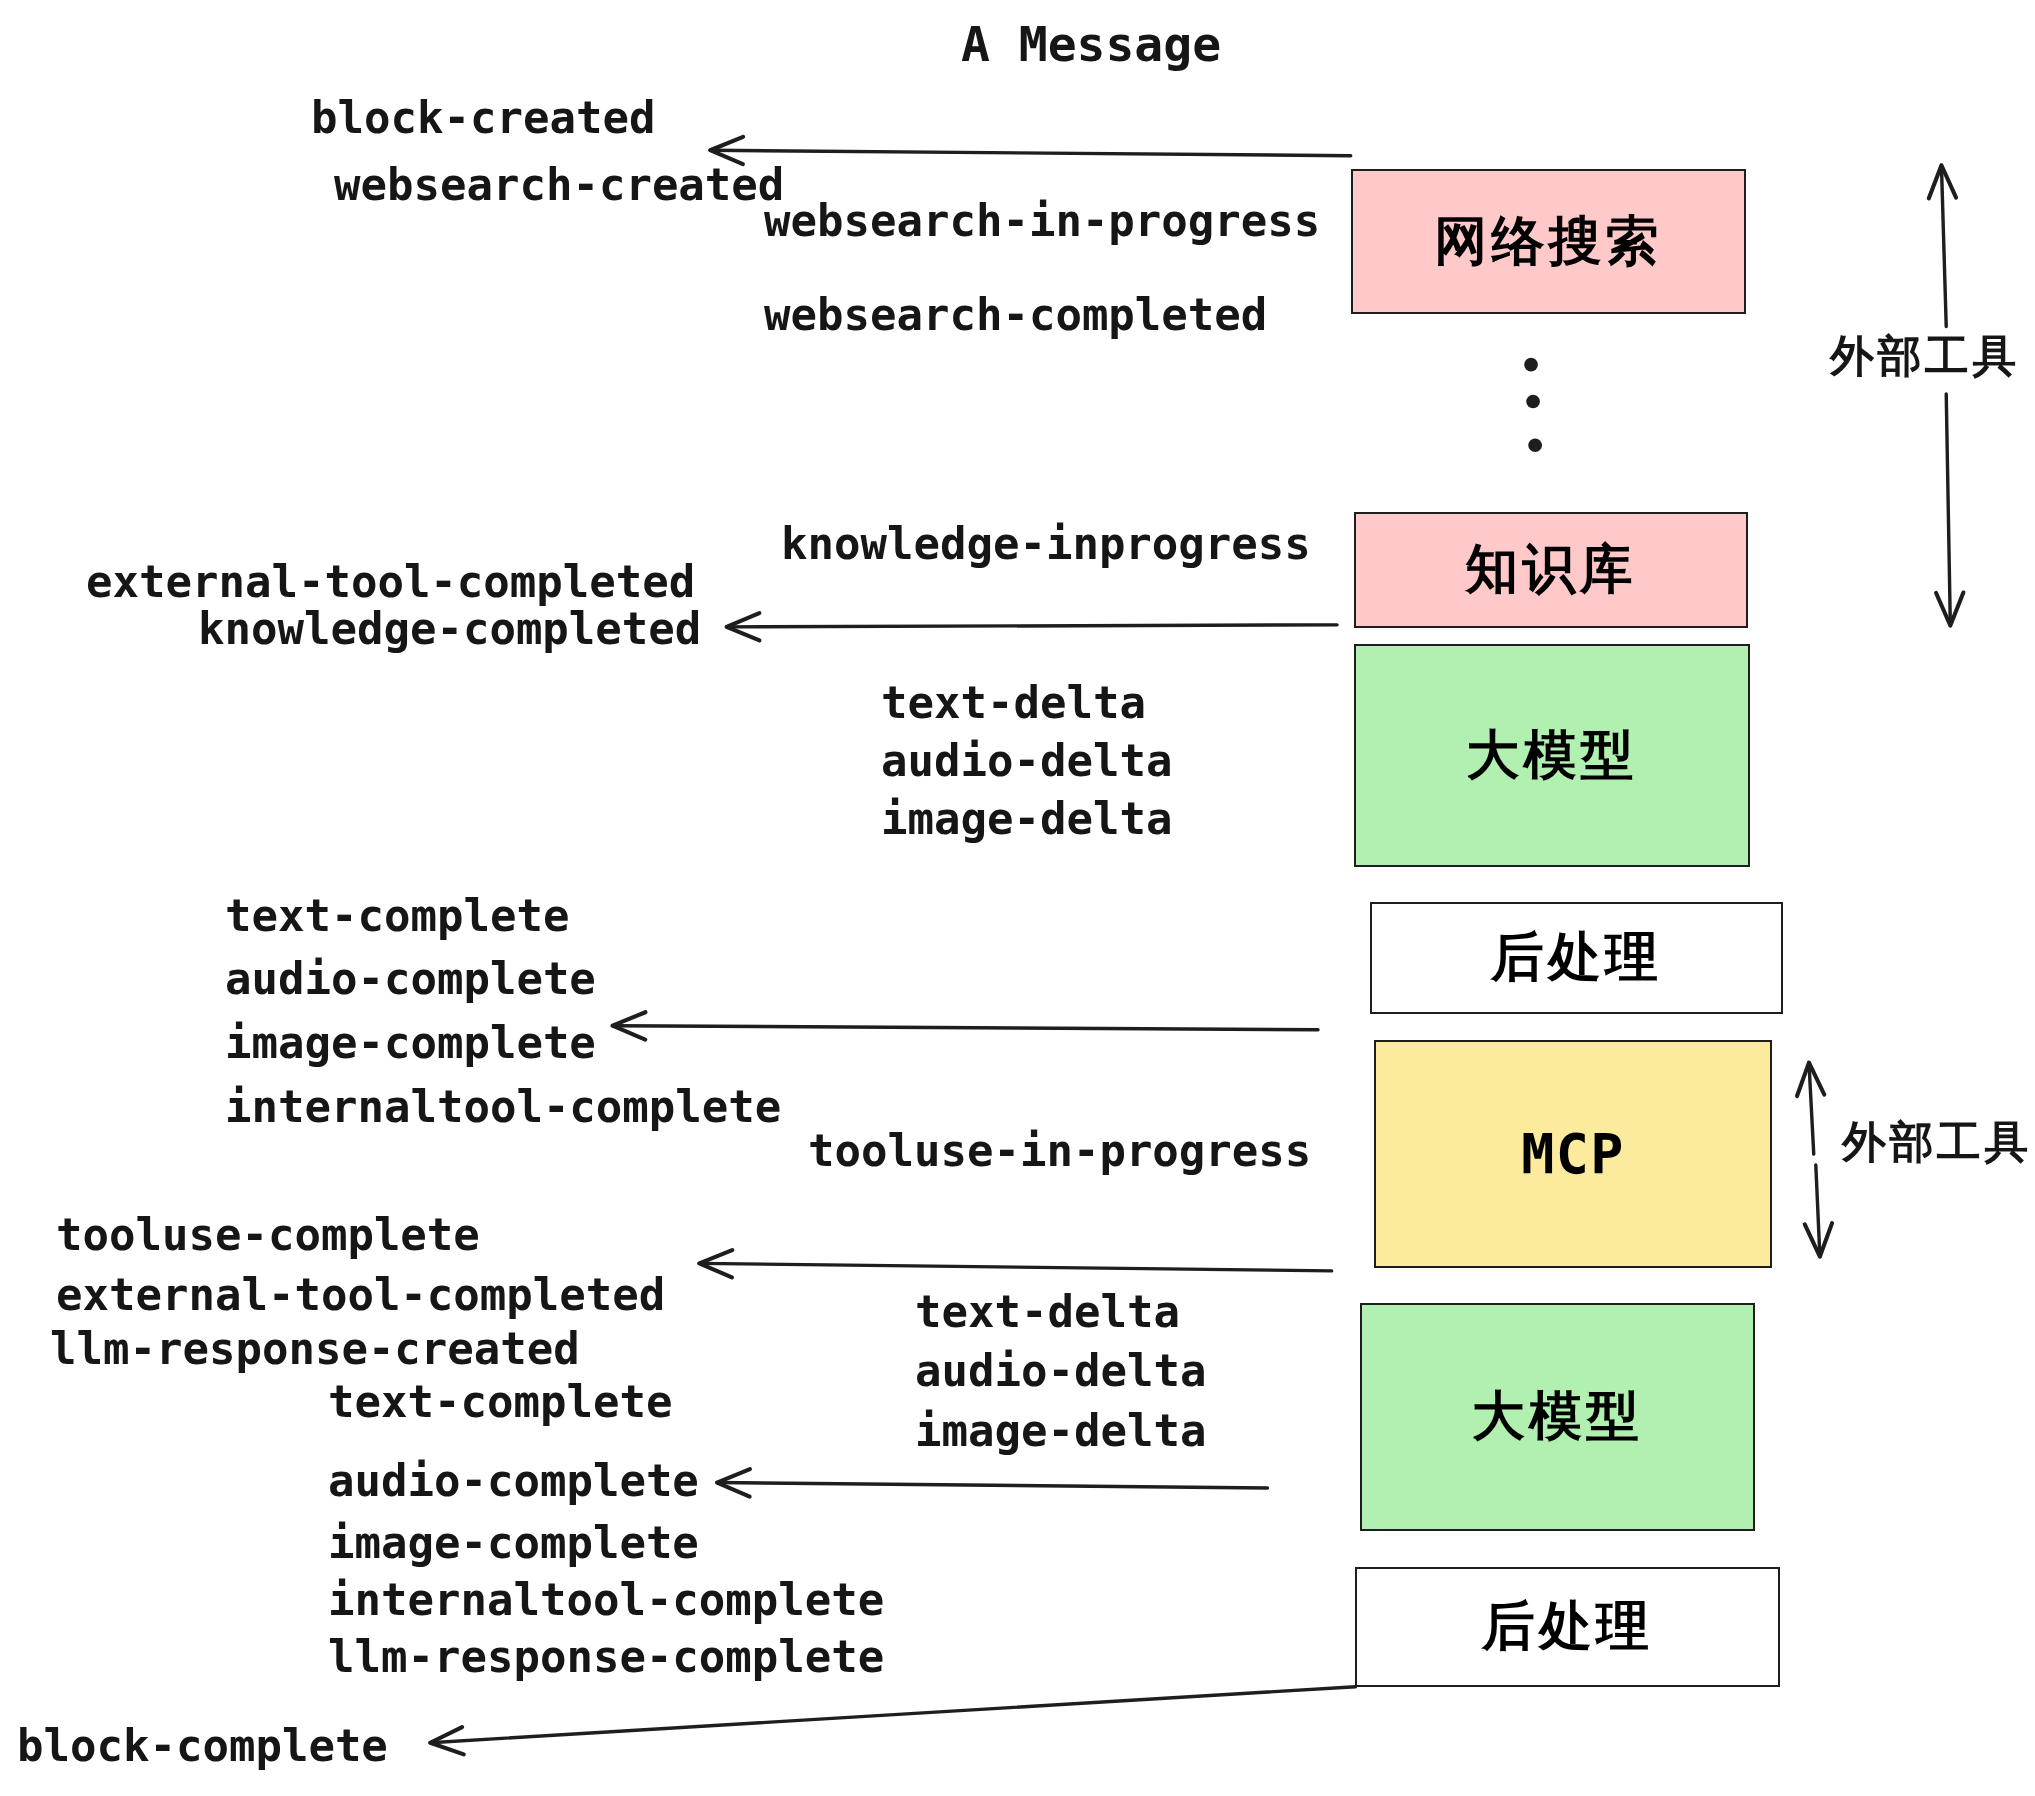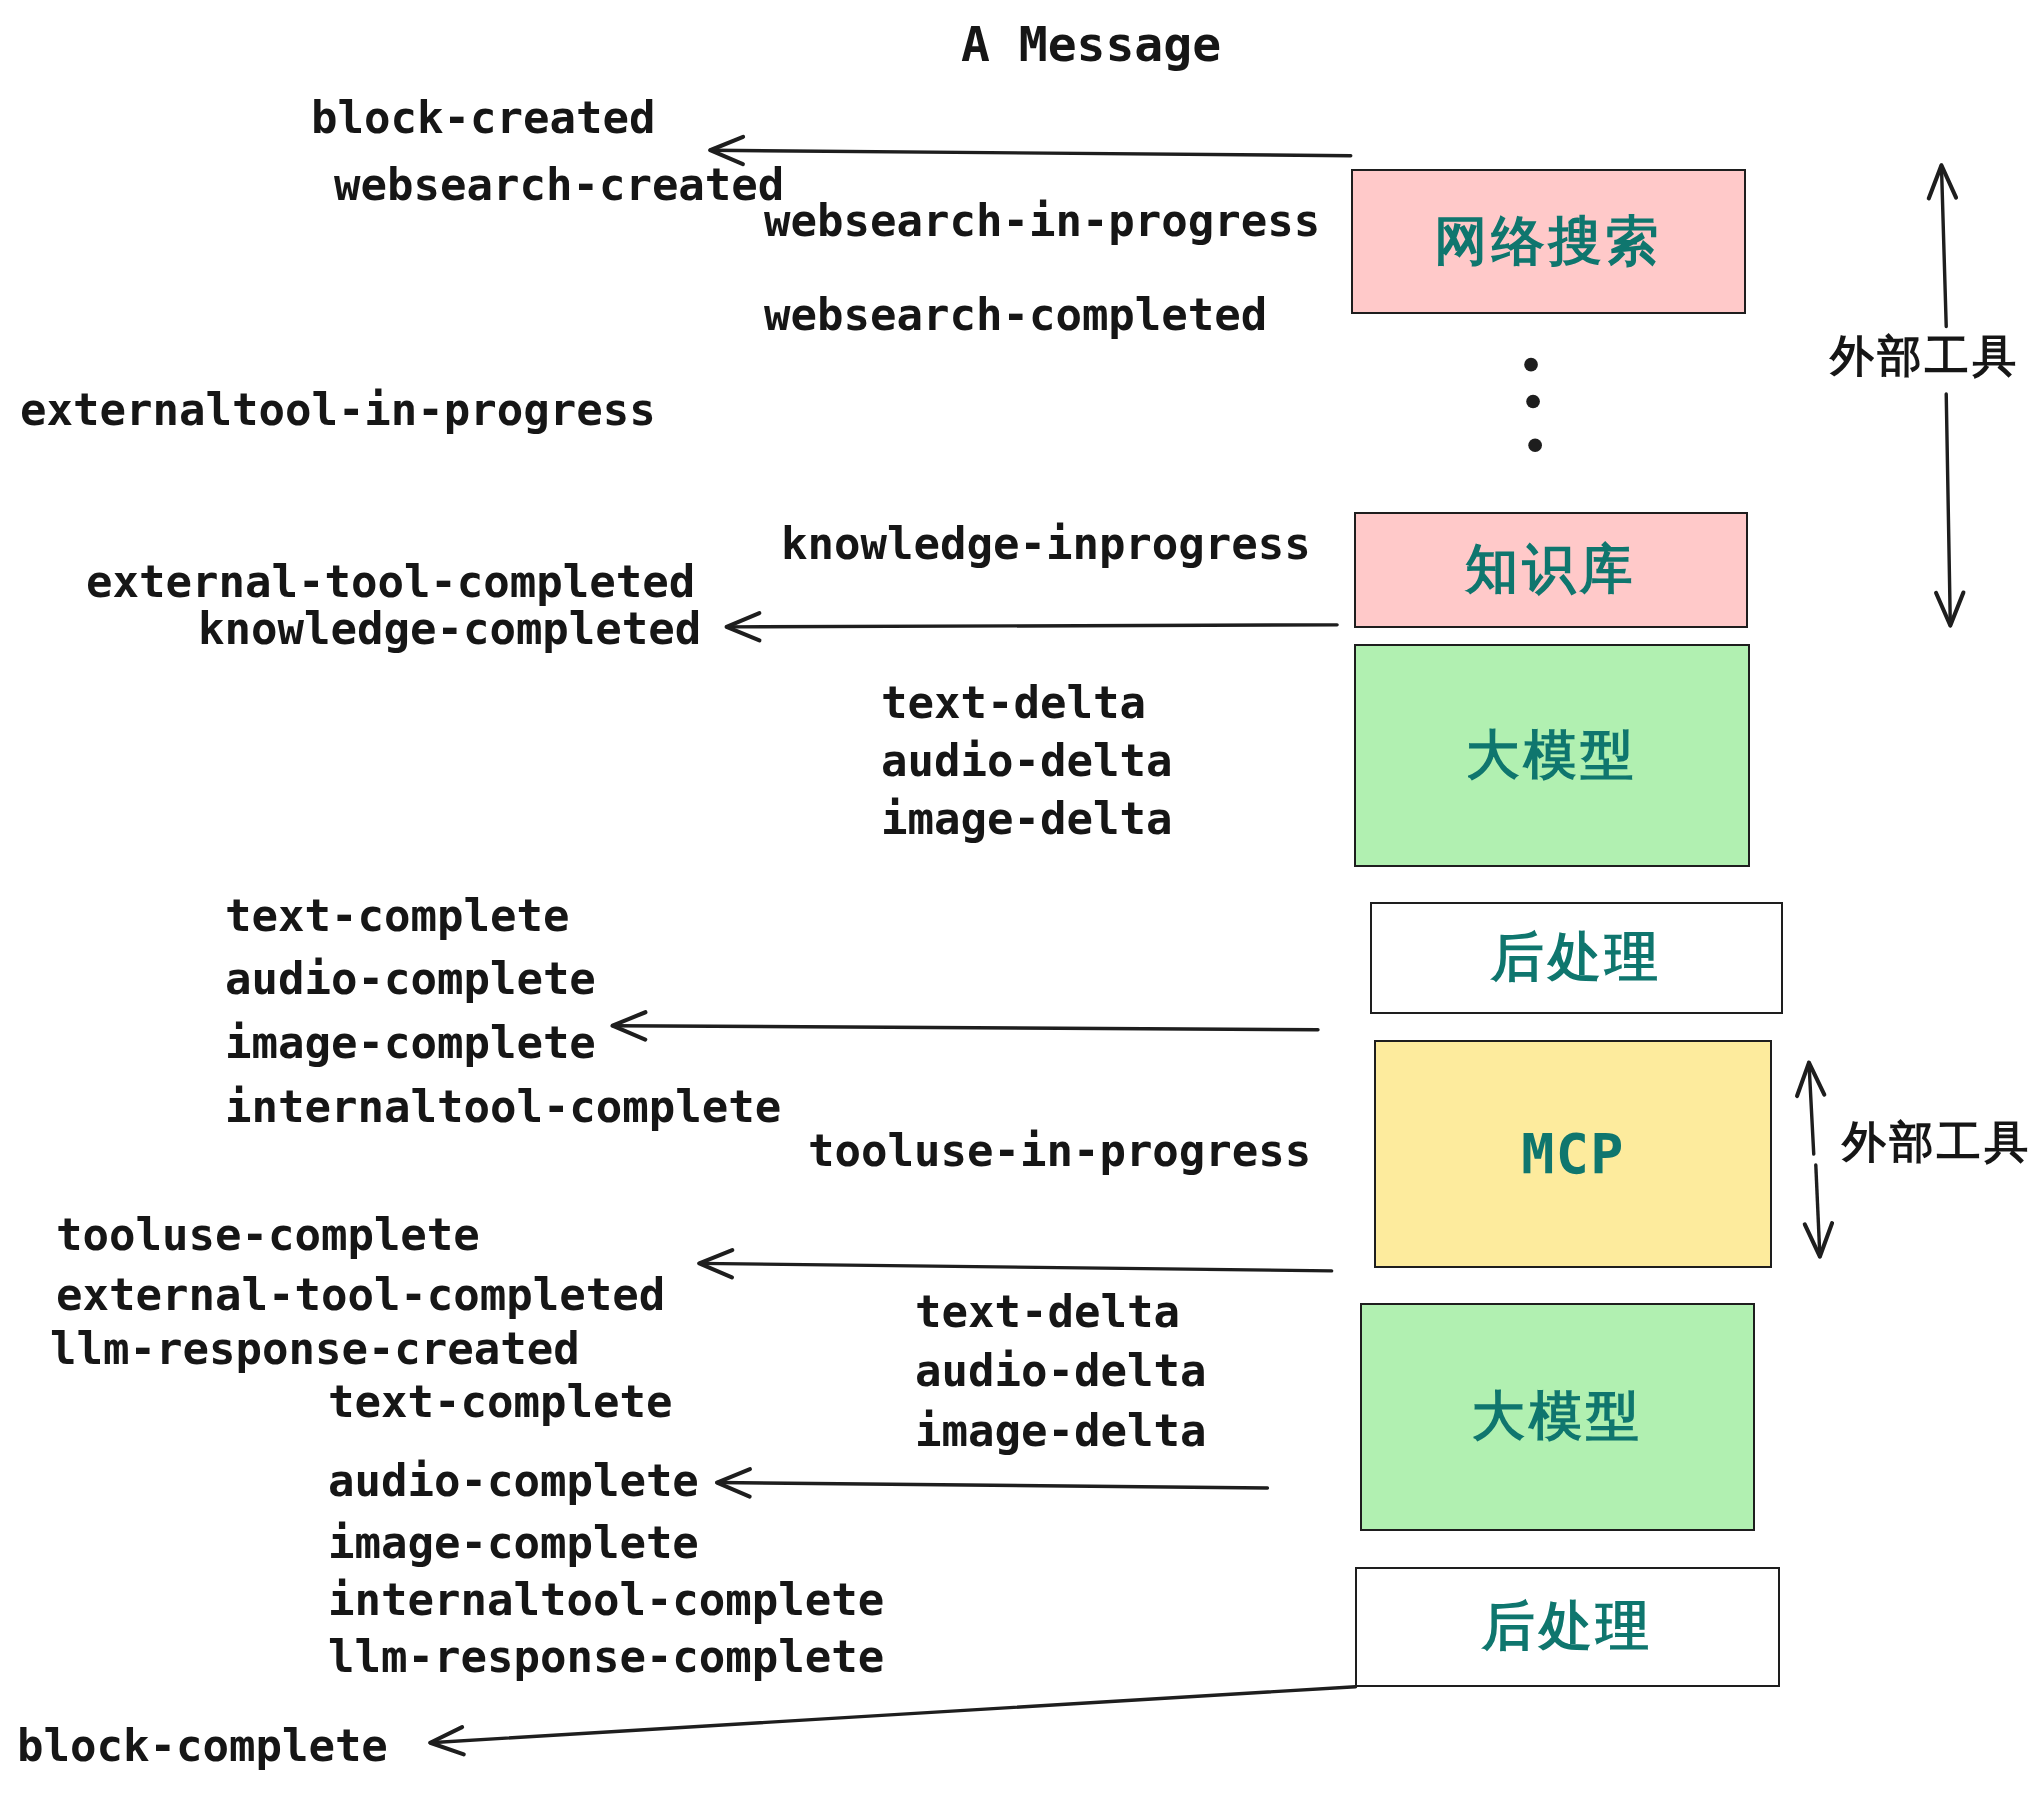--- a/index.html
+++ b/index.html
@@ -24,21 +24,21 @@
   }
   .node{
     position:absolute;
     display:flex;align-items:center;justify-content:center;
     border:2.7px solid #1e1e1e;
     box-sizing:border-box;
     font-family:"Liberation Sans", sans-serif;
     font-size:53px;
     font-weight:600;
     letter-spacing:4.1px;
-    color:#0f766e;
+    color:#000000;
     white-space:nowrap;
   }
   .node.pink{background:#ffc9c9;}
   .node.green{background:#b1f0b1;}
   .node.yellow{background:#fdeb9d;}
   .node.white{background:#ffffff;}
   .node.mono{font-family:"DejaVu Sans Mono", monospace;font-size:55px;letter-spacing:1.4px;margin-left:16px;}
   .anno{
     position:absolute;
     font-family:"Liberation Sans", sans-serif;
@@ -91,21 +91,20 @@
   <div class="node green" style="left:1354px;top:644px;width:396px;height:223px;">大模型</div>
   <div class="node white" style="left:1370px;top:902px;width:413px;height:112px;">后处理</div>
   <div class="node yellow mono" style="left:1358px;top:1040px;width:398px;height:228px;">MCP</div>
   <div class="node green" style="left:1360px;top:1303px;width:395px;height:228px;">大模型</div>
   <div class="node white" style="left:1355px;top:1567px;width:425px;height:120px;">后处理</div>
 
   <div class="evt" style="left:311px;top:86px;">block-created</div>
   <div class="evt" style="left:306px;top:153px;margin-left:28px;">websearch-created</div>
   <div class="evt" style="left:764px;top:189px;">websearch-in-progress</div>
   <div class="evt" style="left:764px;top:271px;margin-top:12px;">websearch-completed</div>
-  <div class="evt" style="left:20px;top:378px;">externaltool-in-progress</div>
   <div class="evt" style="left:781px;top:512px;">knowledge-inprogress</div>
   <div class="evt" style="left:86px;top:550px;">external-tool-completed</div>
   <div class="evt" style="left:198px;top:597px;">knowledge-completed</div>
   <div class="evt" style="left:881px;top:671px;">text-delta</div>
   <div class="evt" style="left:881px;top:729px;">audio-delta</div>
   <div class="evt" style="left:881px;top:787px;">image-delta</div>
   <div class="evt" style="left:225px;top:884px;">text-complete</div>
   <div class="evt" style="left:225px;top:947px;">audio-complete</div>
   <div class="evt" style="left:225px;top:1011px;">image-complete</div>
   <div class="evt" style="left:225px;top:1075px;">internaltool-complete</div>

